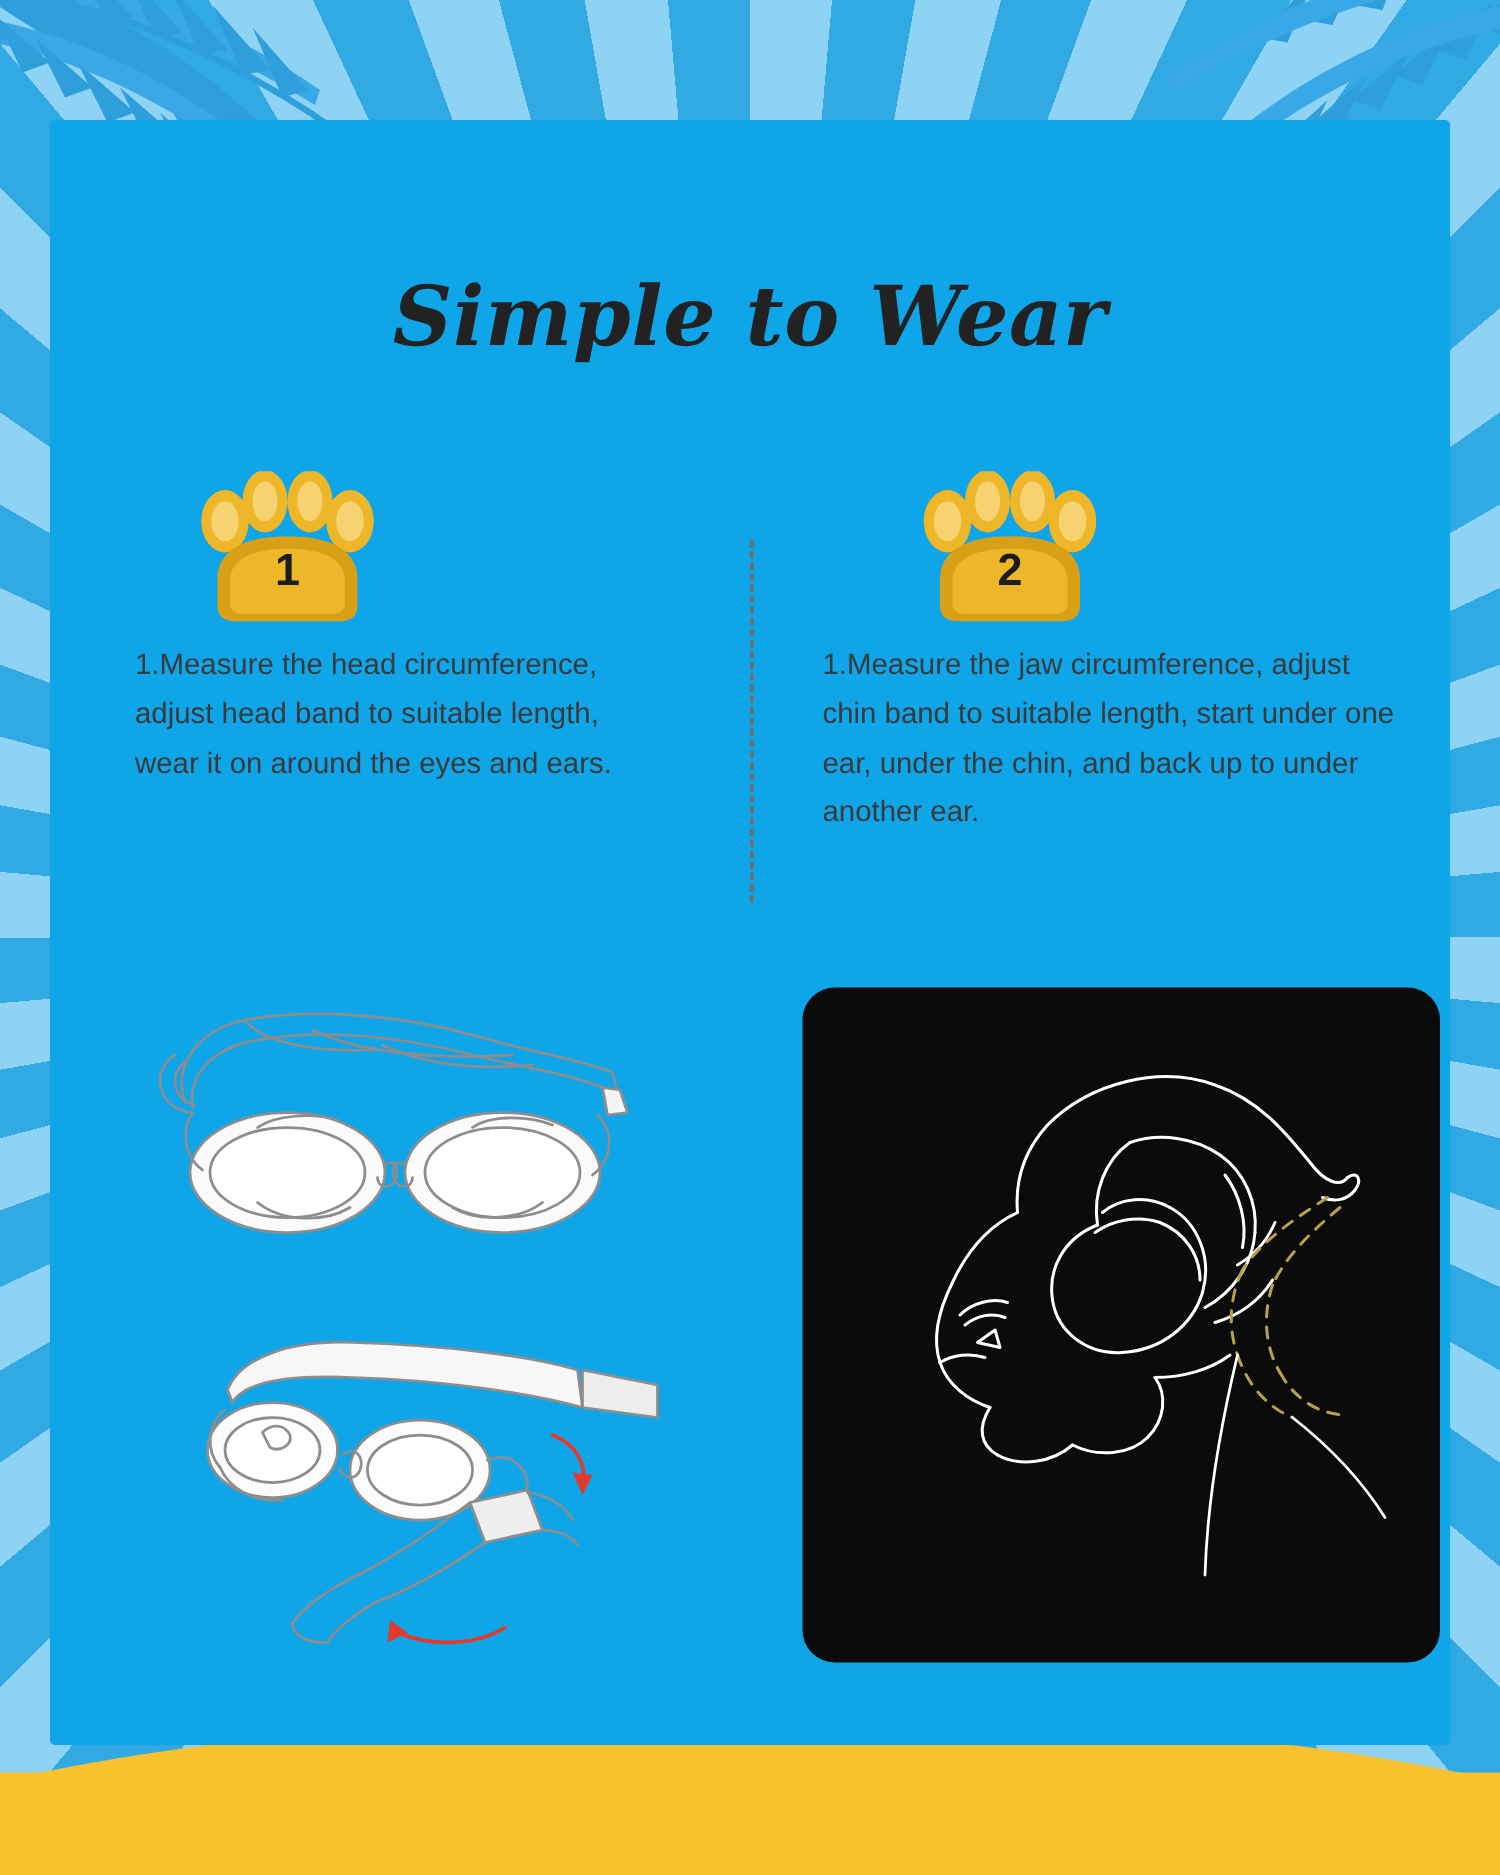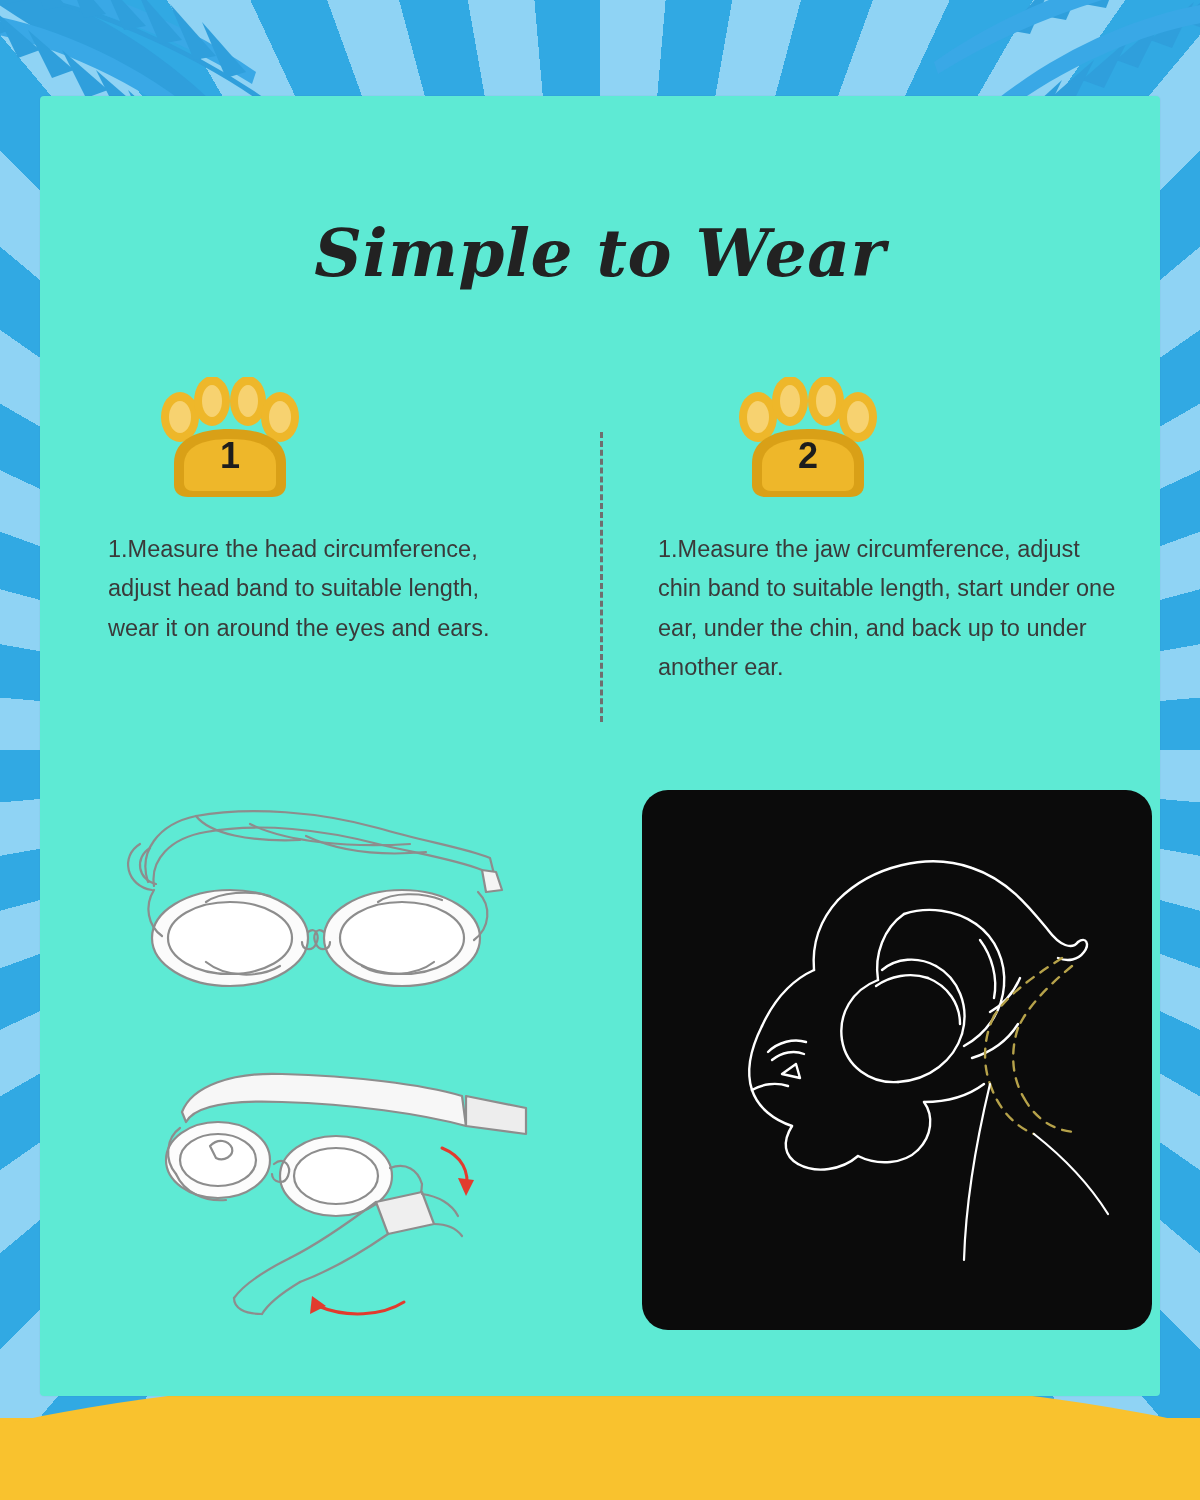--- a/index.html
+++ b/index.html
@@ -59,21 +59,21 @@
     border-radius: 50% 50% 0 0 / 100% 100% 0 0;
   }
 
   
   .card {
     position: absolute;
     left: 40px;
     top: 96px;
     width: 1120px;
     height: 1300px;
-    background: #5eead4;
+    background: #0ea5e9;
     border-radius: 4px;
     box-shadow: 0 0 0 1px rgba(0,0,0,0.02);
     text-decoration: underline;
   }
 
   
   .leaf {
     position: absolute;
     pointer-events: none;
   }
@@ -131,21 +131,20 @@
     width: 160px;
     text-align: center;
     font-family: "Liberation Sans", sans-serif;
     font-size: 36px;
     font-weight: bold;
     color: #1d1d1d;
     z-index: 5;
   }
 
   .step-text {
-    margin-top: 18px;
     font-size: 23.5px;
     line-height: 1.68;
     color: #3a3a3a;
     font-family: "Liberation Sans", sans-serif;
   }
   .step-left .step-text { padding-left: 6px; max-width: 420px; }
   .step-right .step-text { padding-left: 0; max-width: 470px; }
 
   
   .divider {

